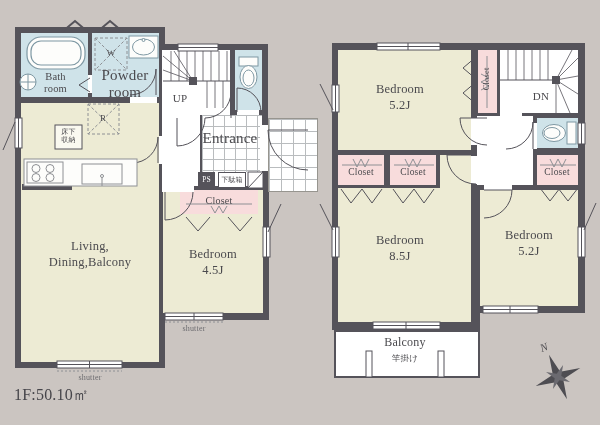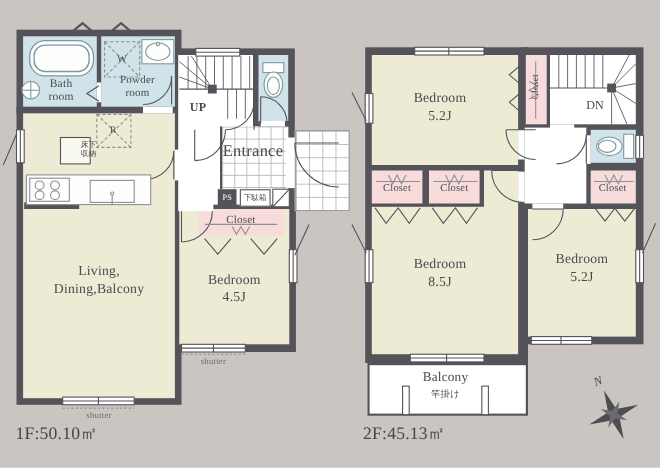--- a/index.html
+++ b/index.html
@@ -236,38 +236,38 @@
     <g transform="translate(558,377) rotate(-22)">
       <polygon points="0,-24 4,-4 24,0 4,4 0,24 -4,4 -24,0 -4,-4" fill="#4e4d52"></polygon>
       <polygon points="0,-13 2.5,-2.5 13,0 2.5,2.5 0,13 -2.5,2.5 -13,0 -2.5,-2.5" fill="#6b6a70" transform="rotate(45)"></polygon>
     </g>
   </svg>
 
   <div class="lbl" style="left:28px;top:71px;width:55px;font-size:10.5px;">
     <span>Bath</span>
       <span>room</span>
   </div>
-  <div class="lbl" style="left:95px;top:67px;width:60px;font-size:10px;">
+  <div class="lbl" style="left:95px;top:67px;width:60px;font-size:15px;">
     <span>Powder</span>
       <span>room</span>
   </div>
-  <div class="lbl" style="left:166px;top:92px;width:28px;font-size:11px;font-weight:bold;">UP</div>
+  <div class="lbl" style="left:166px;top:92px;width:28px;font-size:11px;">UP</div>
   <div class="lbl" style="left:200px;top:130px;width:60px;font-size:15px;">Entrance</div>
   <div class="boxlbl" style="left:198px;top:172px;width:17px;height:16px;background:#55535a;color:#fff;font-size:7.5px;line-height:16px;">PS</div>
   <div class="boxlbl" style="left:218px;top:172px;width:28px;height:16px;background:#fff;border:1px solid #55535a;font-size:7px;line-height:14px;">下駄箱</div>
   <div class="lbl" style="left:184px;top:195px;width:70px;font-size:10px;">Closet</div>
   <div class="lbl" style="left:30px;top:238px;width:120px;font-size:12.5px;line-height:1.3;font-family:Liberation Serif, serif;">
     <span>Living,</span>
       <span>Dining,Balcony</span>
   </div>
   <div class="lbl" style="left:173px;top:246px;width:80px;font-size:12.5px;line-height:1.3;">
     <span>Bedroom</span>
       <span>4.5J</span>
   </div>
-  <div class="lbl" style="left:56px;top:128px;width:25px;font-size:7px;padding-left:12px;">
+  <div class="lbl" style="left:56px;top:128px;width:25px;font-size:7px;">
     <span>床下</span>
       <span>収納</span>
   </div>
   <div class="lbl" style="left:103px;top:48px;width:16px;font-size:9px;">W</div>
   <div class="lbl" style="left:95px;top:113px;width:16px;font-size:9px;">R</div>
   <div class="lbl" style="left:60px;top:373px;width:60px;font-size:8px;color:#6d6c70;">shutter</div>
   <div class="lbl" style="left:164px;top:324px;width:60px;font-size:8px;color:#6d6c70;">shutter</div>
   <div class="lbl areatxt" style="left:14px;top:386px;width:150px;">1F:50.10㎡</div>
 
   <div class="lbl" style="left:355px;top:81px;width:90px;font-size:12.5px;line-height:1.3;">
@@ -282,16 +282,15 @@
   <div class="lbl" style="left:355px;top:232px;width:90px;font-size:12.5px;line-height:1.3;">
     <span>Bedroom</span>
       <span>8.5J</span>
   </div>
   <div class="lbl" style="left:485px;top:227px;width:88px;font-size:12.5px;line-height:1.3;">
     <span>Bedroom</span>
       <span>5.2J</span>
   </div>
   <div class="lbl" style="left:360px;top:336px;width:90px;font-size:12px;">Balcony</div>
   <div class="lbl" style="left:360px;top:354px;width:90px;font-size:8.5px;">竿掛け</div>
-  <div class="lbl areatxt" style="left:330px;top:386px;width:150px;">2F:45.13㎡</div>
   <div class="lbl" style="left:536px;top:341px;width:16px;font-size:11px;font-style:italic;transform:rotate(-20deg);">N</div>
 
 </div>
 
 </body></html>

